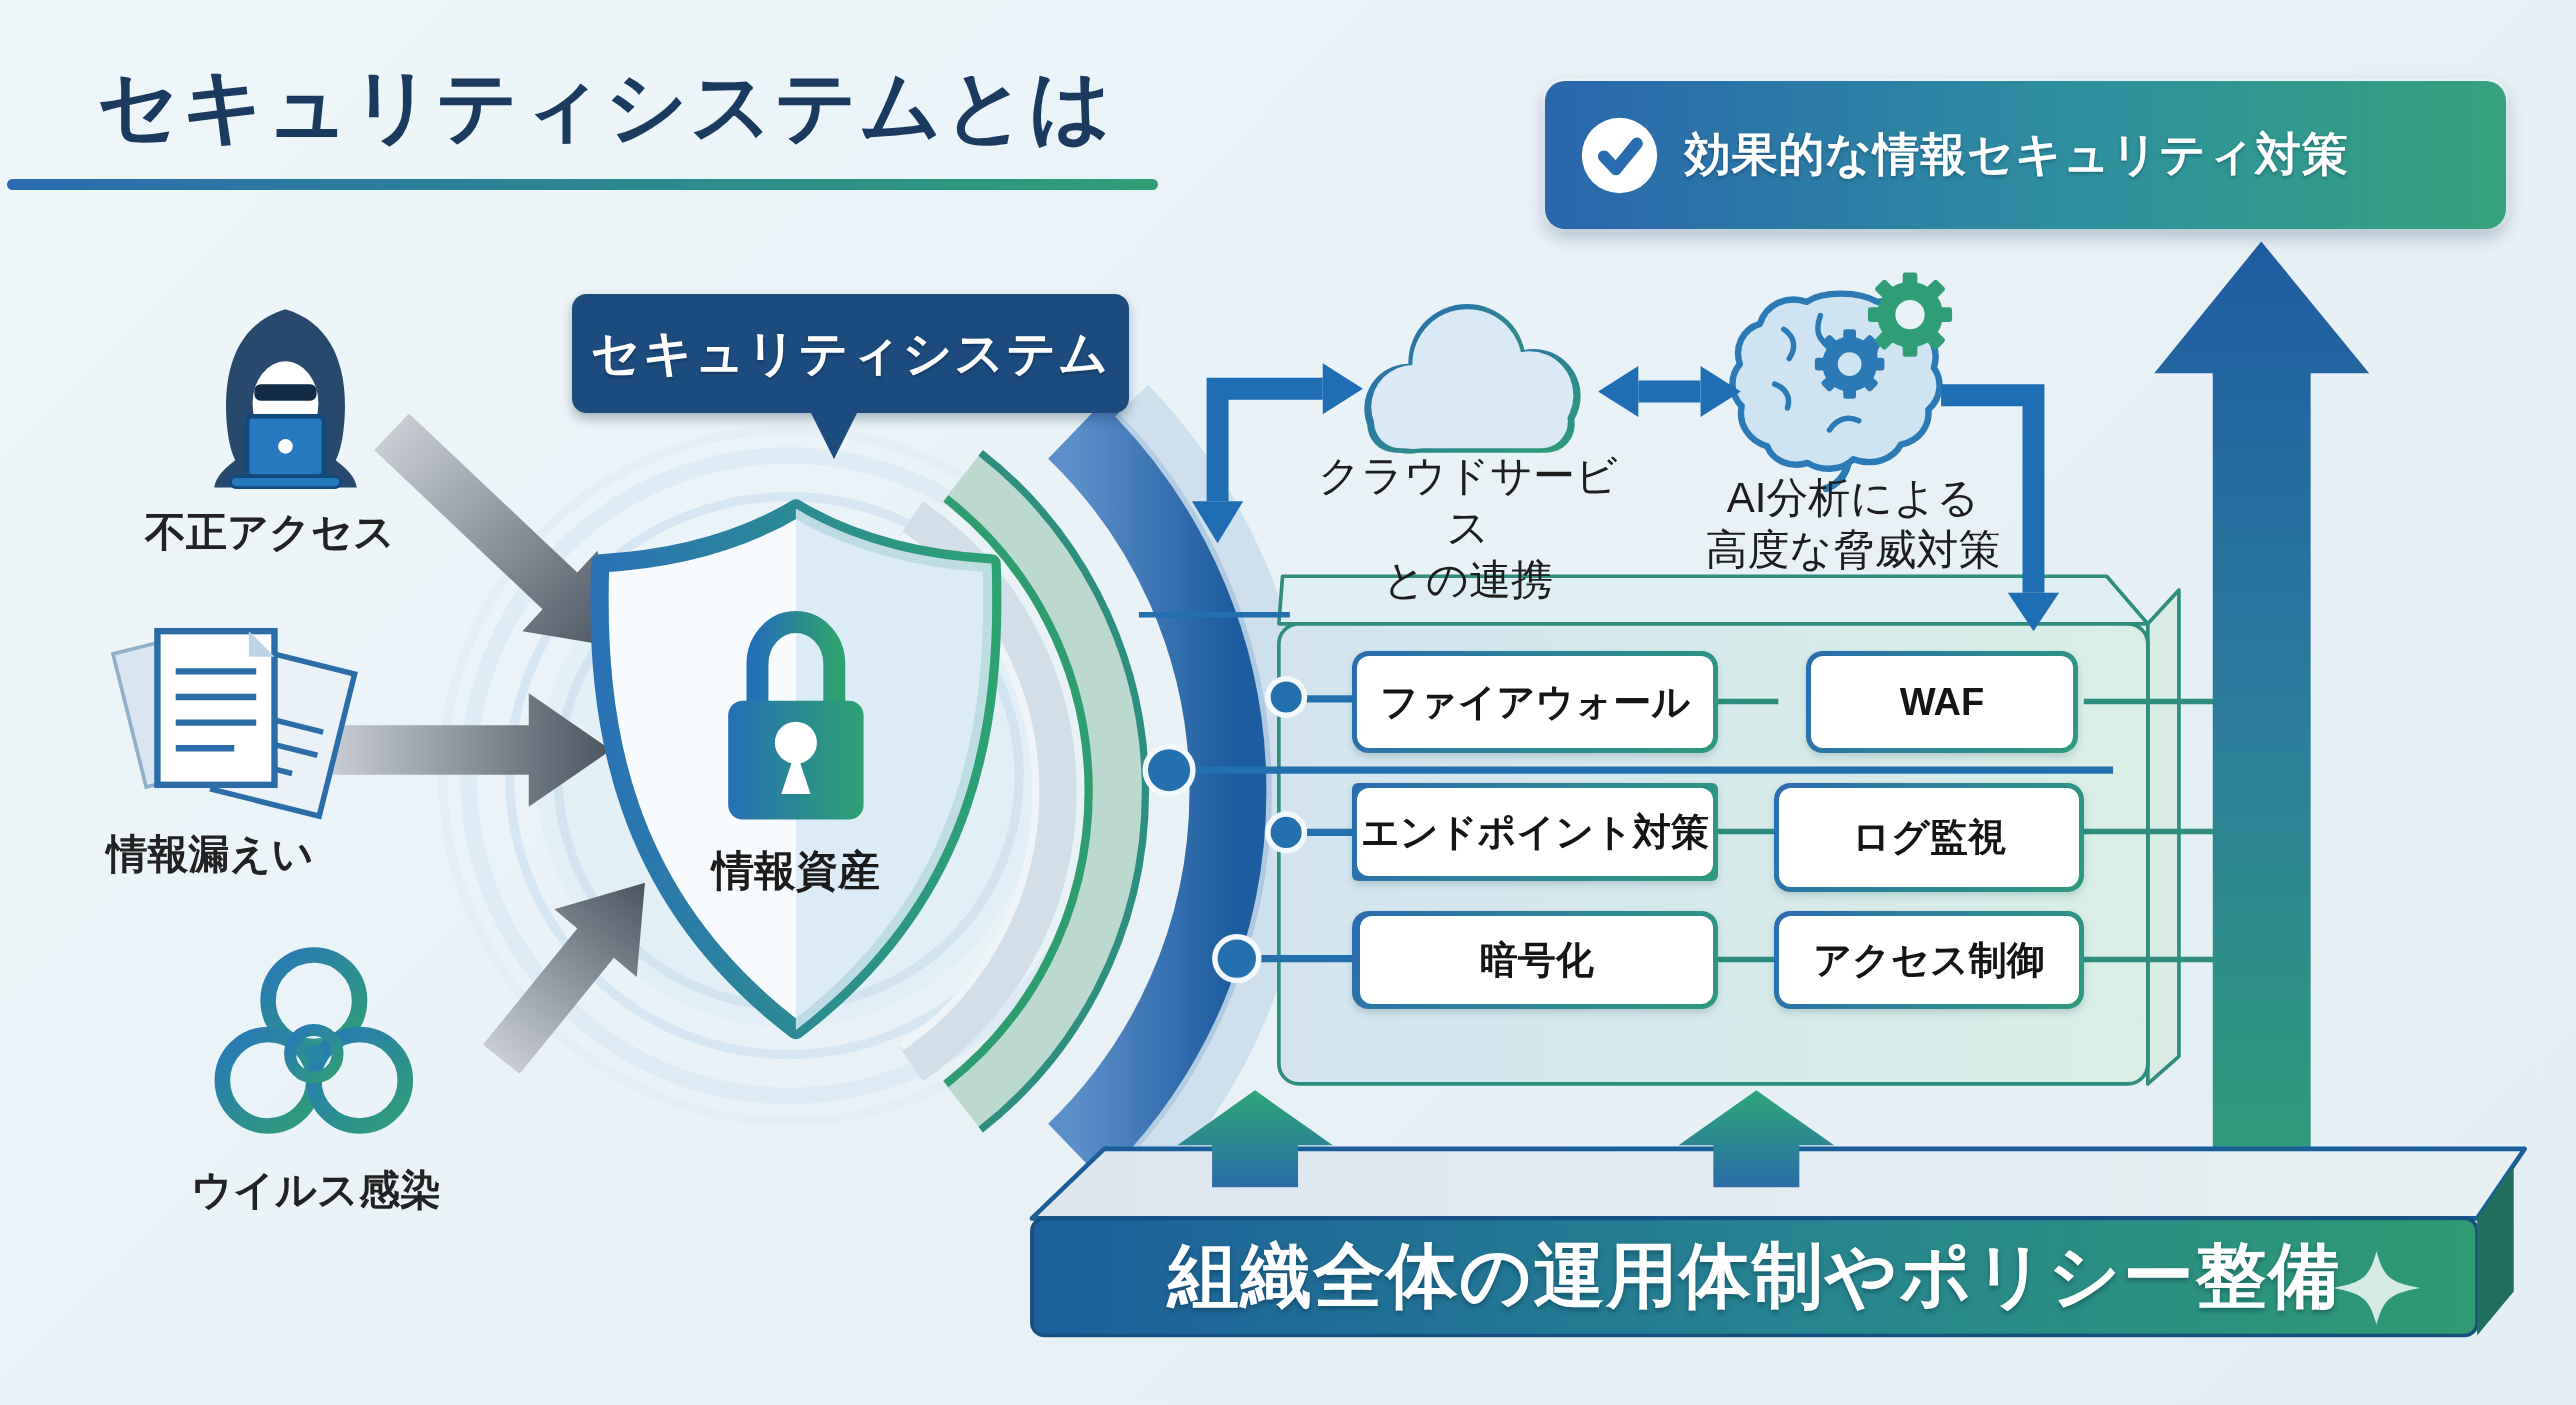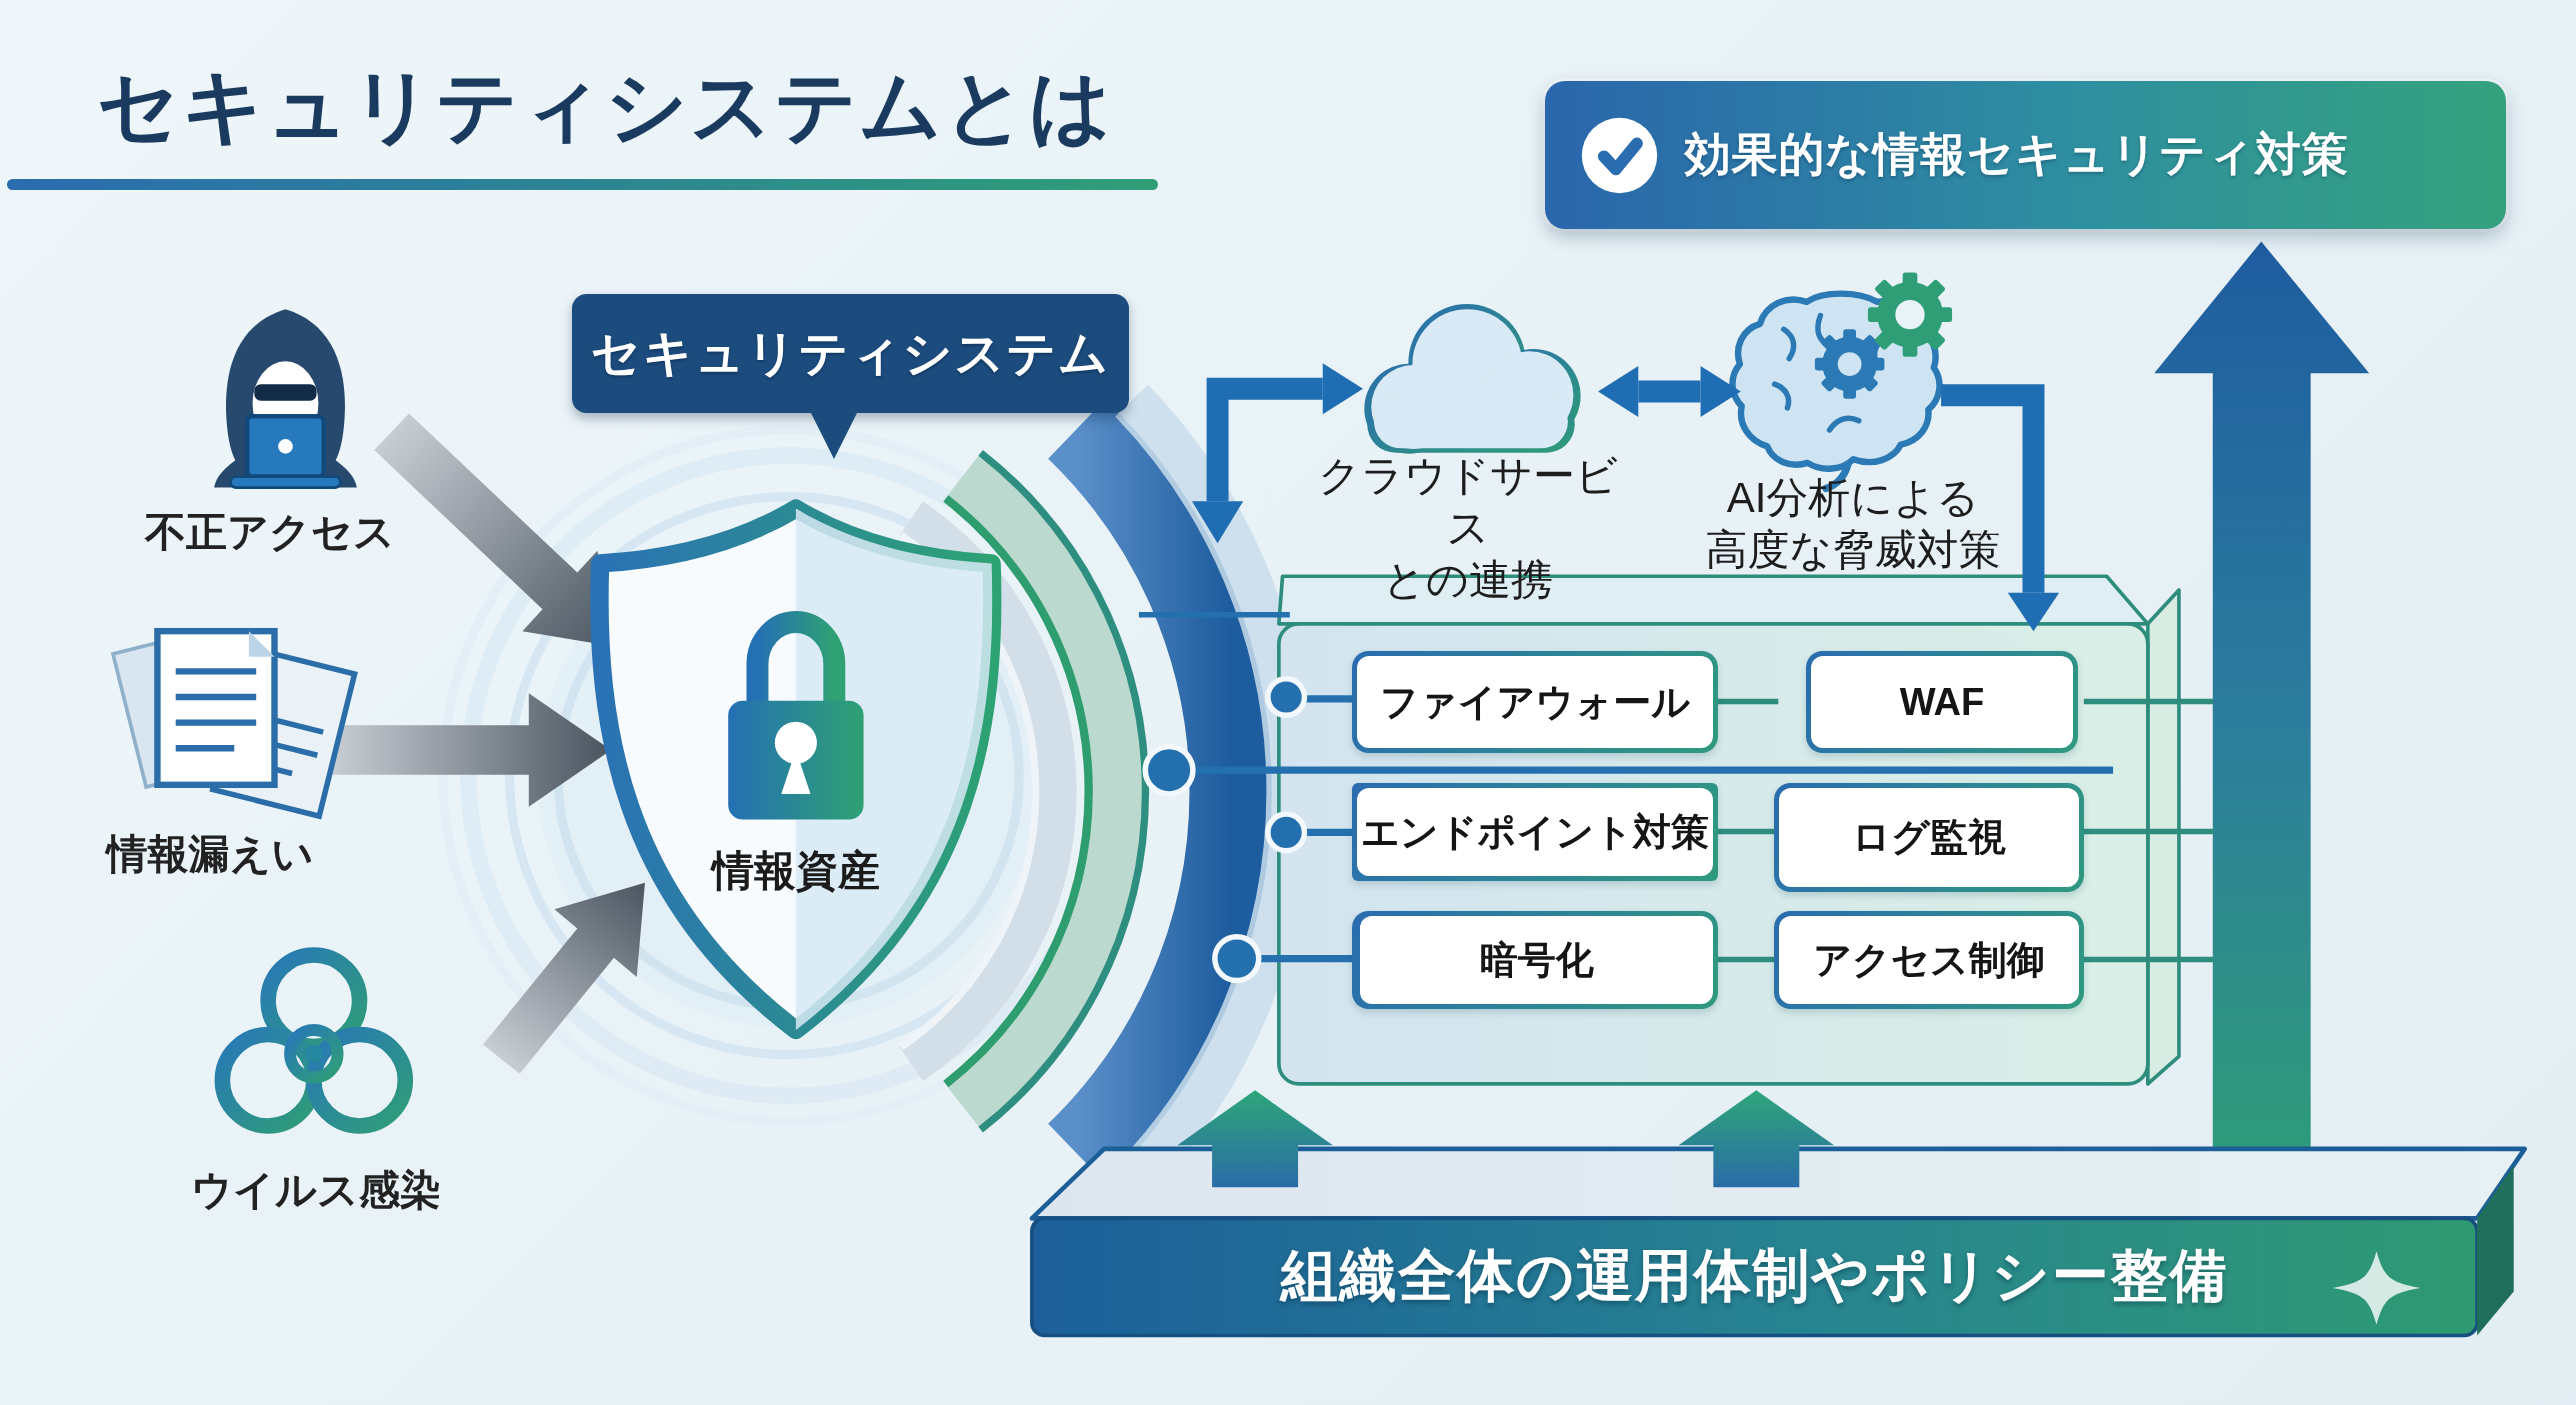--- a/index.html
+++ b/index.html
@@ -26,21 +26,21 @@
   .bubble-tail{left:810px;top:411px;width:0;height:0;border-left:24px solid transparent;
           border-right:24px solid transparent;border-top:48px solid #1c4b7d;}
   .shield-label{left:659px;top:843px;width:274px;text-align:center;font-size:42px;line-height:55px;
           font-weight:800;color:#1b1b1b;}
   .integ-label{text-align:center;font-size:42px;line-height:52px;font-weight:400;color:#1d1d1d;}
   .mbox{border-radius:16.5px;padding:4.6px;background:linear-gradient(120deg,#2a6cb0,#2f9a7e);
         box-shadow:0 3.7px 7.3px rgba(30,80,90,.18);box-sizing:border-box;}
   .mbox-inner{width:100%;height:100%;border-radius:12px;background:#ffffff;display:flex;
         align-items:center;justify-content:center;font-size:38px;font-weight:800;color:#151515;box-sizing:border-box;}
   .banner-label{left:1032px;top:1218px;width:1445px;height:117px;display:flex;align-items:center;
-        justify-content:center;color:#fff;font-size:57px;font-weight:800;letter-spacing:1.8px;
+        justify-content:center;color:#fff;font-size:71px;font-weight:800;letter-spacing:1.8px;
         text-shadow:0 2.7px 5.5px rgba(0,40,60,.4);}
 </style>
 </head>
 <body>
 
 <div class="stage">
 
   <svg width="2576" height="1405" viewBox="0 0 2816 1536">
     <defs>
       <linearGradient id="gShield" x1="0" y1="0" x2="1" y2="0">

